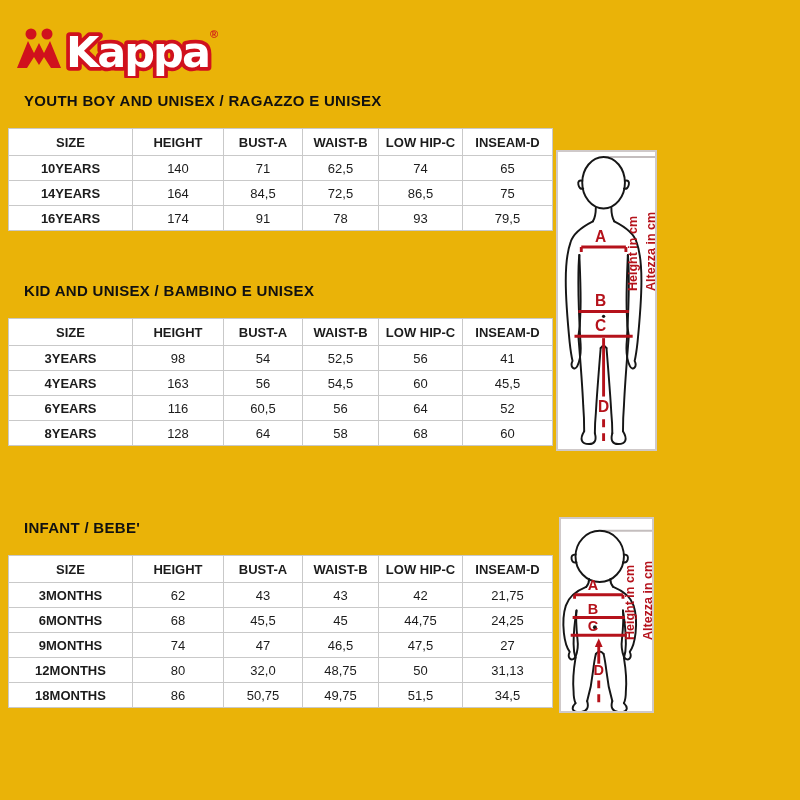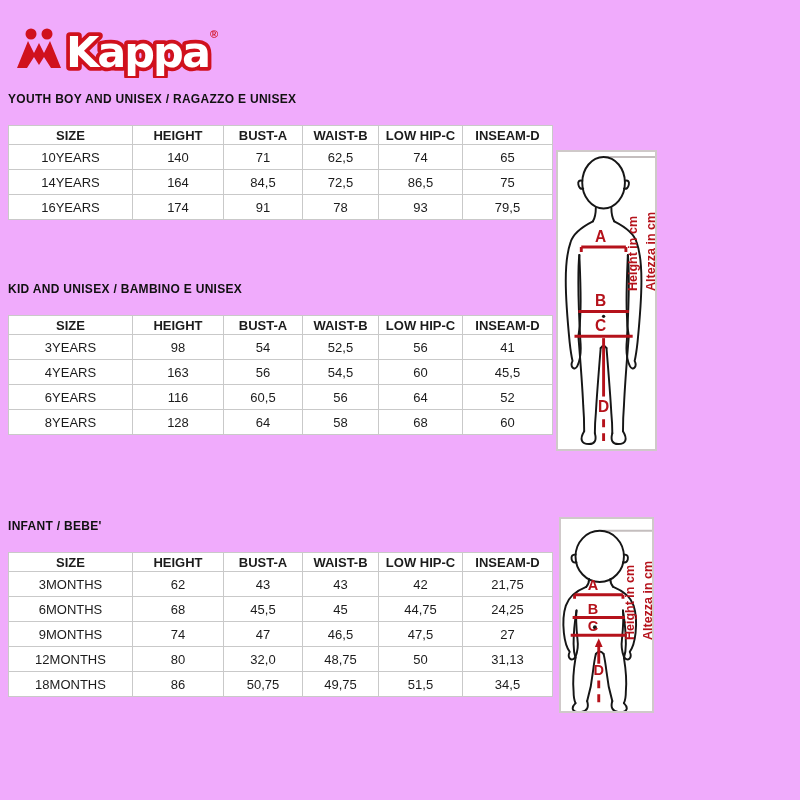--- a/index.html
+++ b/index.html
@@ -12,21 +12,21 @@
   *{box-sizing:border-box}
   html,body{margin:0;padding:0}
   body{
     background:#fffcfc;
     font-family:"Liberation Sans","DejaVu Sans",sans-serif;
     color:#1c1c1c;
   }
   .page{
     position:relative;
     width:800px;height:800px;
-    background:#f0abfc;
+    background:#eab308;
     overflow:hidden;
     padding-left:12px;
   }
   .logo{position:absolute;left:14px;top:20px;width:220px;height:58px}
   .logo svg{display:block}
   .brand-text{
     font-family:"DejaVu Sans",sans-serif;
     font-weight:bold;
     font-size:43px;
     letter-spacing:-2px;
@@ -35,44 +35,44 @@
     stroke-width:7.5;
     stroke-linejoin:round;
     paint-order:stroke;
   }
   .brand-reg{font-size:11px;font-weight:bold;fill:var(--brand)}
   .size-section{position:absolute;left:8px;width:545px}
   #section-youth{top:92px}
   #section-kid{top:282px}
   #section-infant{top:519px}
   .section-title{
-    font-size:12px;
+    font-size:15px;
     font-weight:bold;
     letter-spacing:.3px;
-    margin:0 0 19px 0;
+    margin:0 0 19px 16px;
     color:#111;
   }
   table.size-table{
     border-collapse:collapse;
     width:545px;
     table-layout:fixed;
     background:#fff;
   }
   .size-table th,.size-table td{
     border:1px solid var(--tborder);
     text-align:center;
     vertical-align:middle;
     font-size:13px;
     padding:0;
     background:#fff;
     color:#1c1c1c;
   }
-  .size-table th{height:19px;font-weight:bold}
+  .size-table th{height:27px;font-weight:bold}
   .size-table td{height:25px;font-weight:normal}
-  .size-table td.size-cell{font-weight:normal}
+  .size-table td.size-cell{font-weight:bold}
   col.c-size{width:124px}
   col.c-height{width:91px}
   col.c-bust{width:79px}
   col.c-waist{width:76px}
   col.c-hip{width:84px}
   col.c-inseam{width:90px}
   .figure-box{
     position:absolute;
     border:2px solid var(--boxborder);
     background:#fff;

